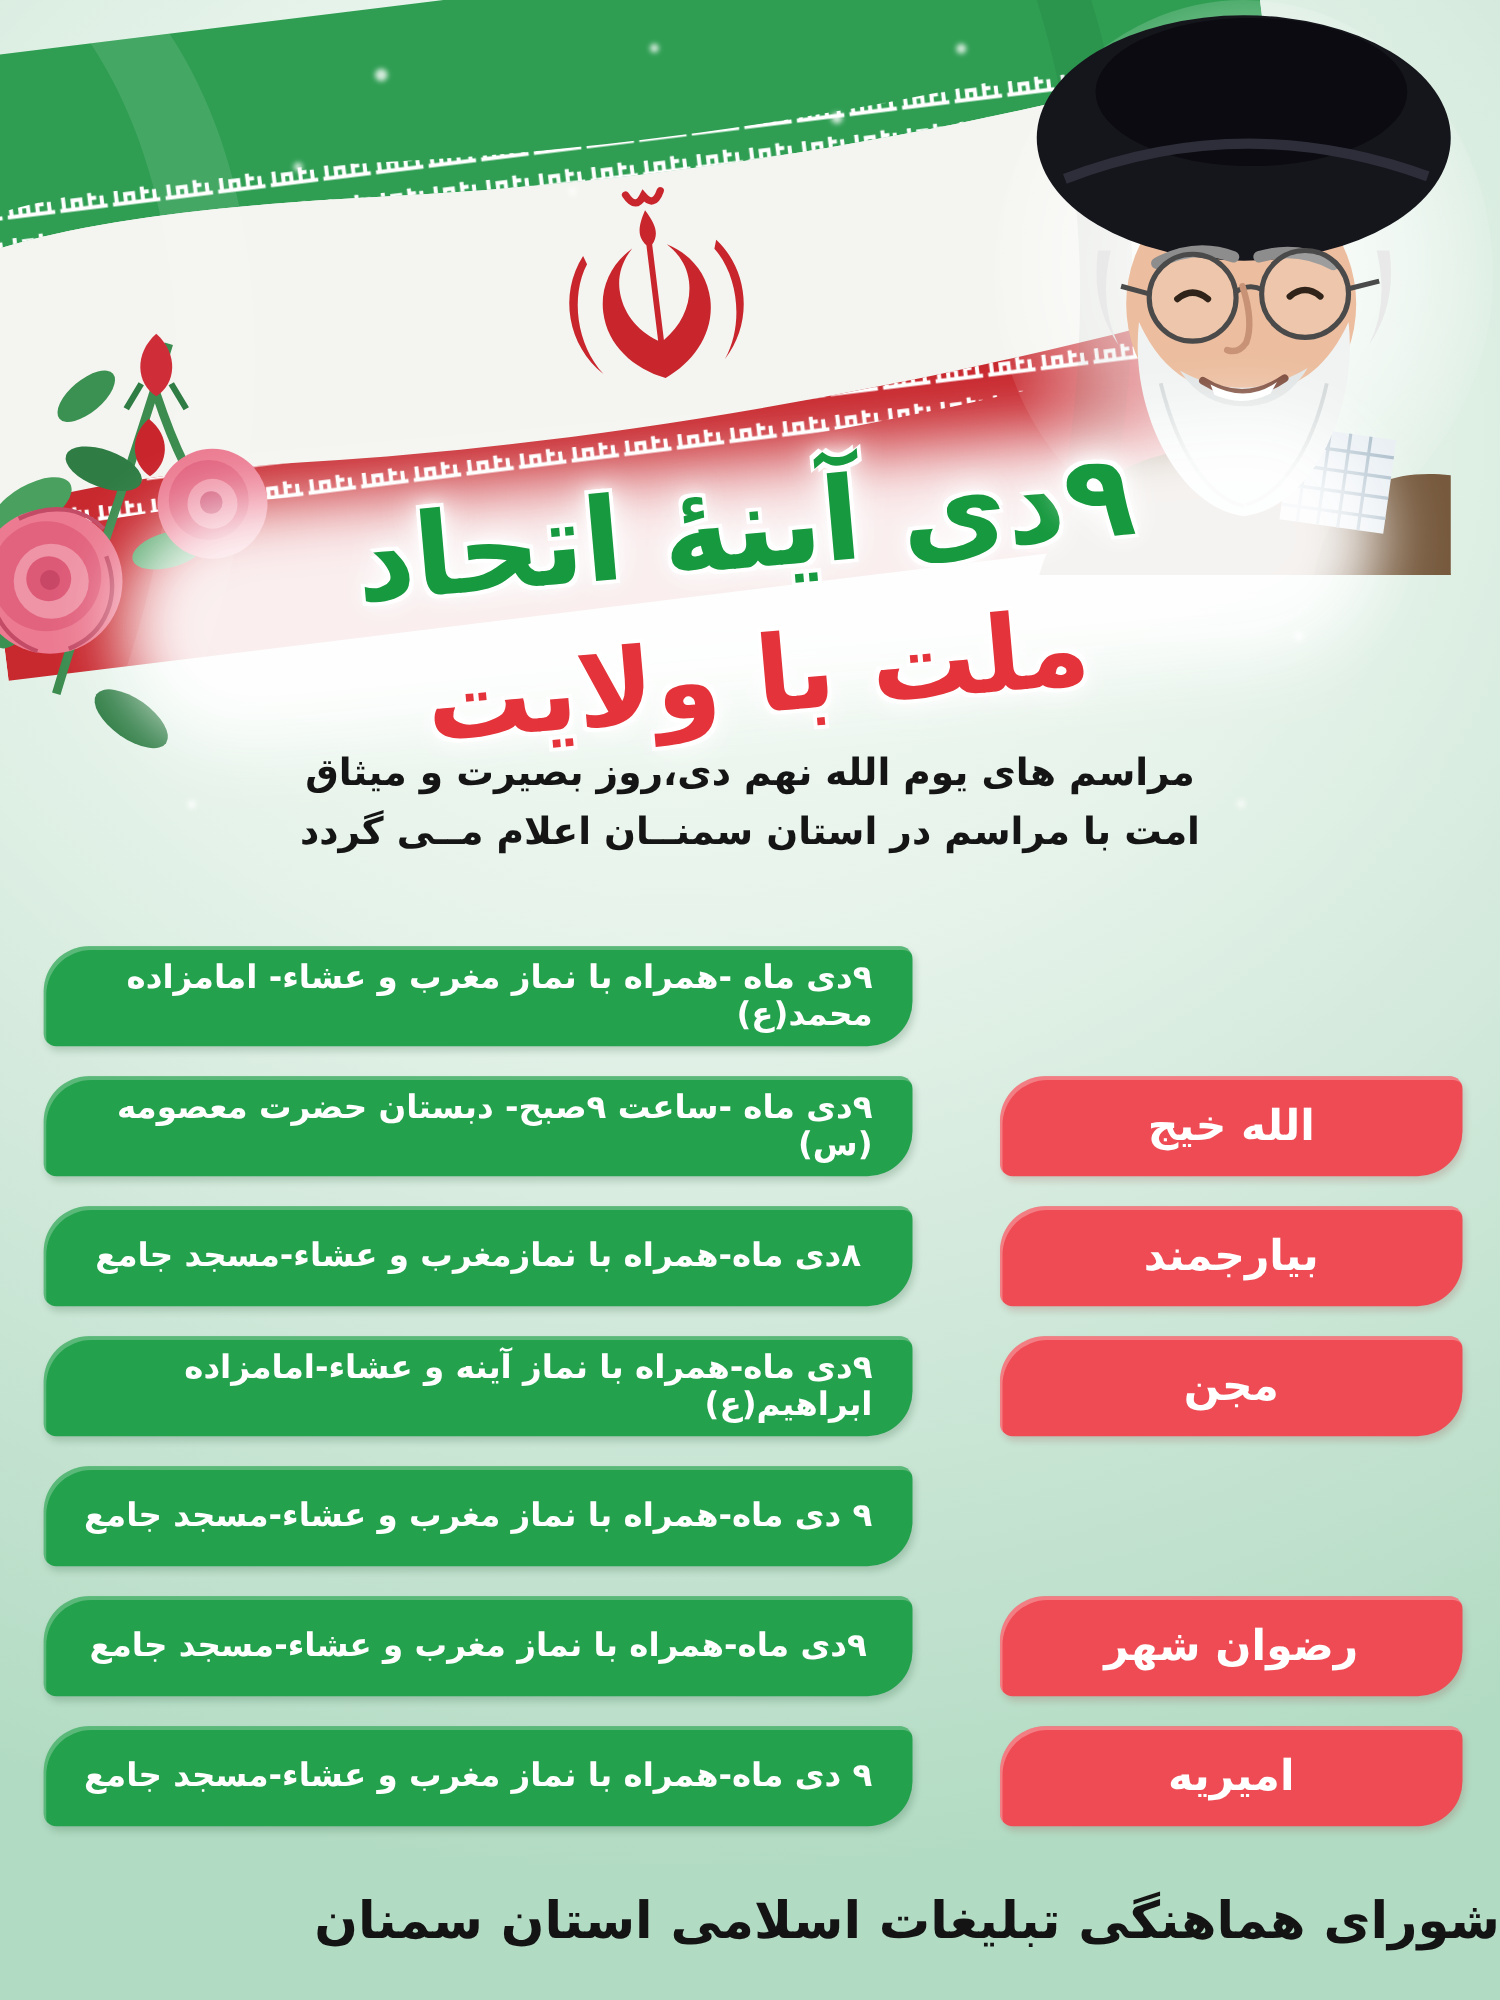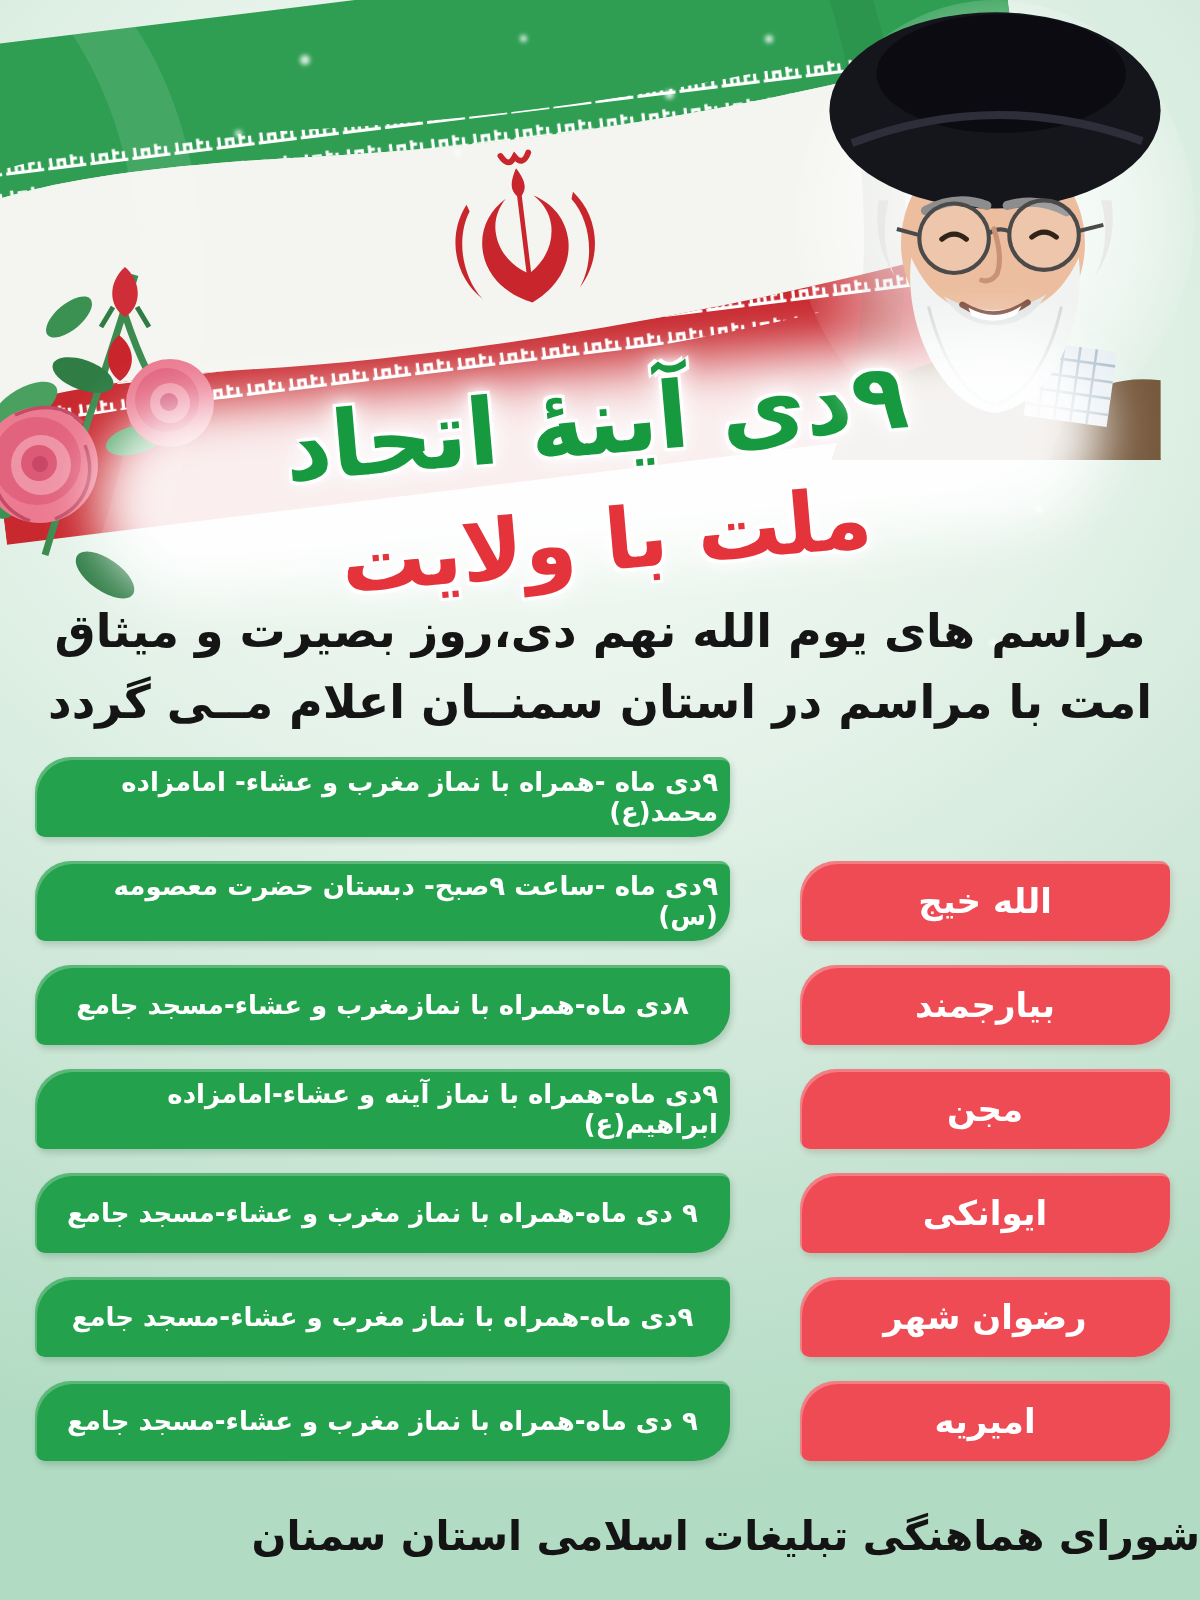--- a/index.html
+++ b/index.html
@@ -17,27 +17,27 @@
   .title-cloud{position:absolute;left:95px;top:368px;width:1010px;height:195px;
     background:#fff;opacity:.92;border-radius:120px;filter:blur(26px);
     transform:rotate(-5deg);z-index:4;}
   .title{position:absolute;left:30px;top:372px;width:1140px;text-align:center;
     direction:rtl;transform:rotate(-5deg);font-weight:bold;z-index:5;line-height:1.1;
     text-shadow:0 0 6px #fff,0 0 12px #fff,3px 3px 0 #fff,-3px -3px 0 #fff,
       3px -3px 0 #fff,-3px 3px 0 #fff,0 0 24px #fff,0 0 34px #fff;}
   .title .t-green{font-size:92px;color:#17993f;}
   .title .t-red{font-size:84px;color:#e4333a;display:inline-block;transform:translateY(22px);}
   .intro{position:absolute;top:596px;left:0;right:0;text-align:center;direction:rtl;
-    font-size:46px;font-weight:bold;color:#151515;line-height:1.55;z-index:6;}
+    font-size:30px;font-weight:bold;color:#151515;line-height:1.55;z-index:6;}
   .rows{position:absolute;top:757px;left:35px;width:1135px;display:flex;
     flex-direction:column;gap:24px;z-index:6;}
   .row{display:flex;height:80px;align-items:stretch;}
   .bar{width:695px;background:#23a14c;border-radius:36px 10px 36px 10px;color:#fff;
     font-weight:bold;font-size:26px;display:flex;align-items:center;justify-content:center;
-    direction:rtl;padding:0 12px;box-sizing:border-box;
+    direction:rtl;padding:0 32px;box-sizing:border-box;
     box-shadow:2px 4px 6px rgba(0,60,20,.18), inset 2px 3px 0 rgba(255,255,255,.25);}
   .spacer{flex:1;}
   .pill{width:370px;background:#ee4b54;border-radius:36px 10px 36px 10px;color:#fff;
     font-weight:bold;font-size:34px;display:flex;align-items:center;justify-content:center;
     direction:rtl;box-shadow:2px 4px 6px rgba(120,0,10,.15), inset 2px 3px 0 rgba(255,255,255,.28);}
   .footer{position:absolute;top:1512px;width:100%;text-align:right;direction:rtl;
     font-size:41px;font-weight:bold;color:#141414;z-index:6;}
 </style>
 </head>
 <body>
@@ -173,21 +173,20 @@
       <div class="pill">بیارجمند</div>
     </div>
     <div class="row">
       <div class="bar">۹دی ماه-همراه با نماز آینه و عشاء-امامزاده ابراهیم(ع)</div>
       <div class="spacer"></div>
       <div class="pill">مجن</div>
     </div>
     <div class="row">
       <div class="bar">۹ دی ماه-همراه با نماز مغرب و عشاء-مسجد جامع</div>
       <div class="spacer"></div>
-      <div class="pill">ایوانکی</div>
     </div>
     <div class="row">
       <div class="bar">۹دی ماه-همراه با نماز مغرب و عشاء-مسجد جامع</div>
       <div class="spacer"></div>
       <div class="pill">رضوان شهر</div>
     </div>
     <div class="row">
       <div class="bar">۹ دی ماه-همراه با نماز مغرب و عشاء-مسجد جامع</div>
       <div class="spacer"></div>
       <div class="pill">امیریه</div>

